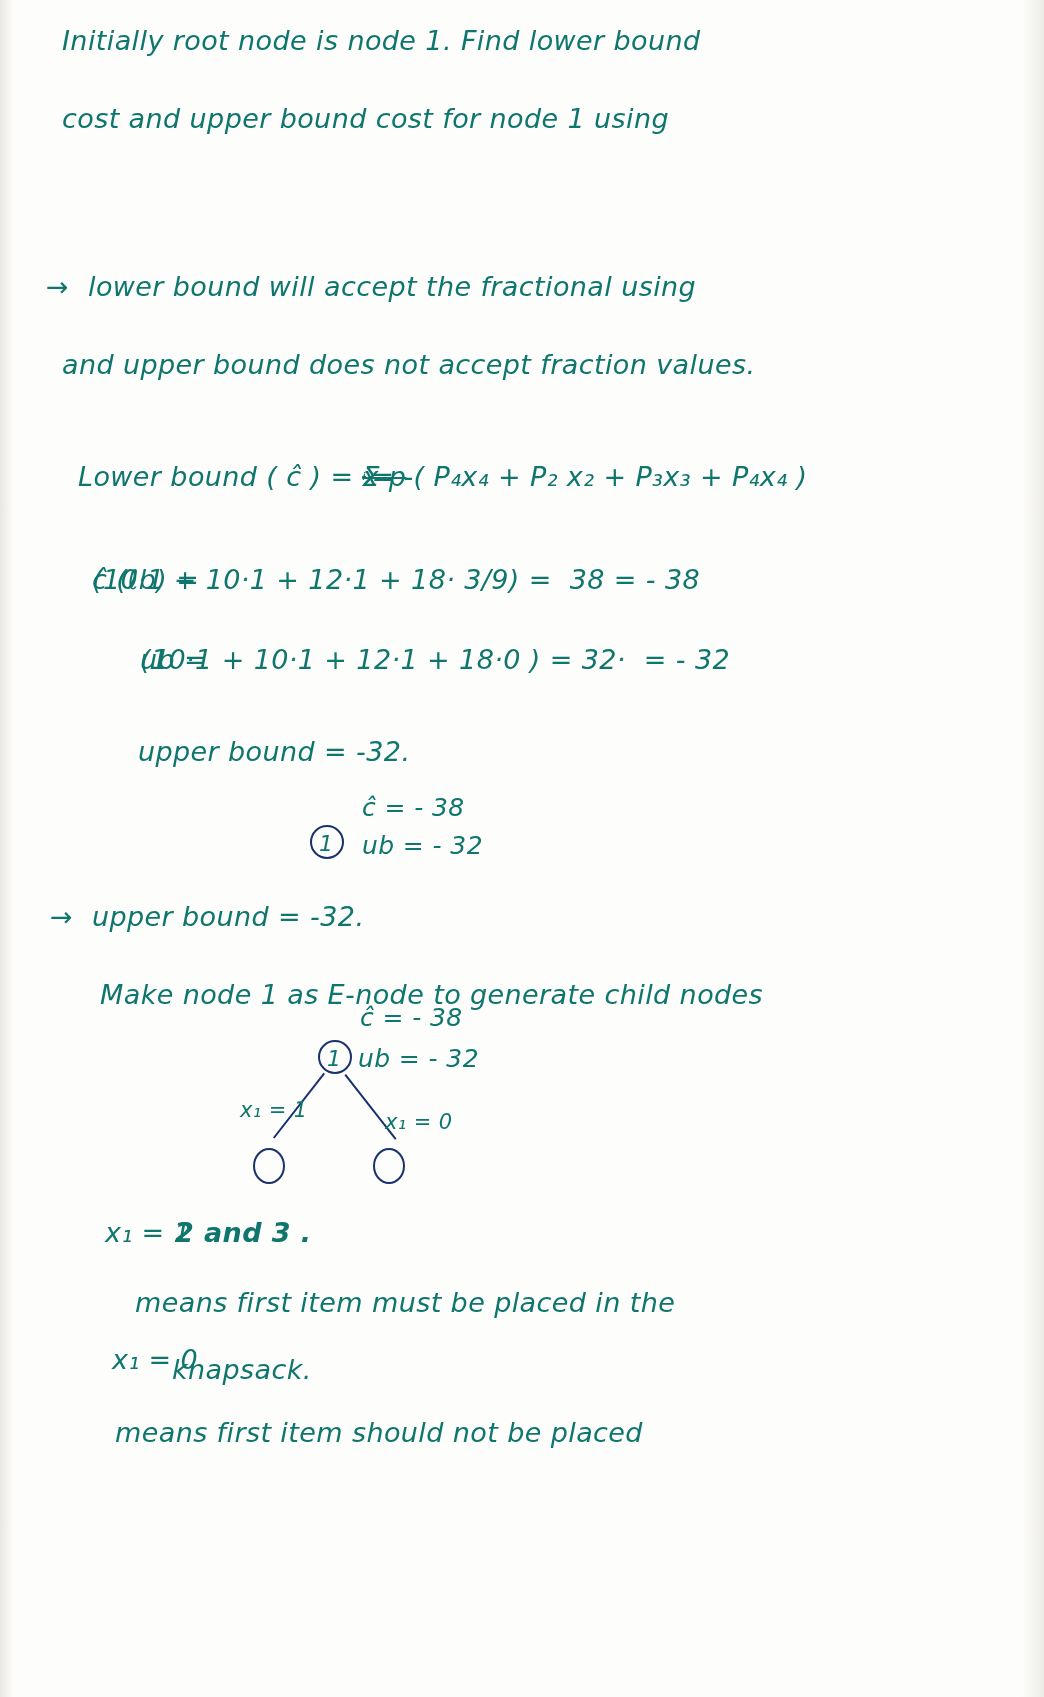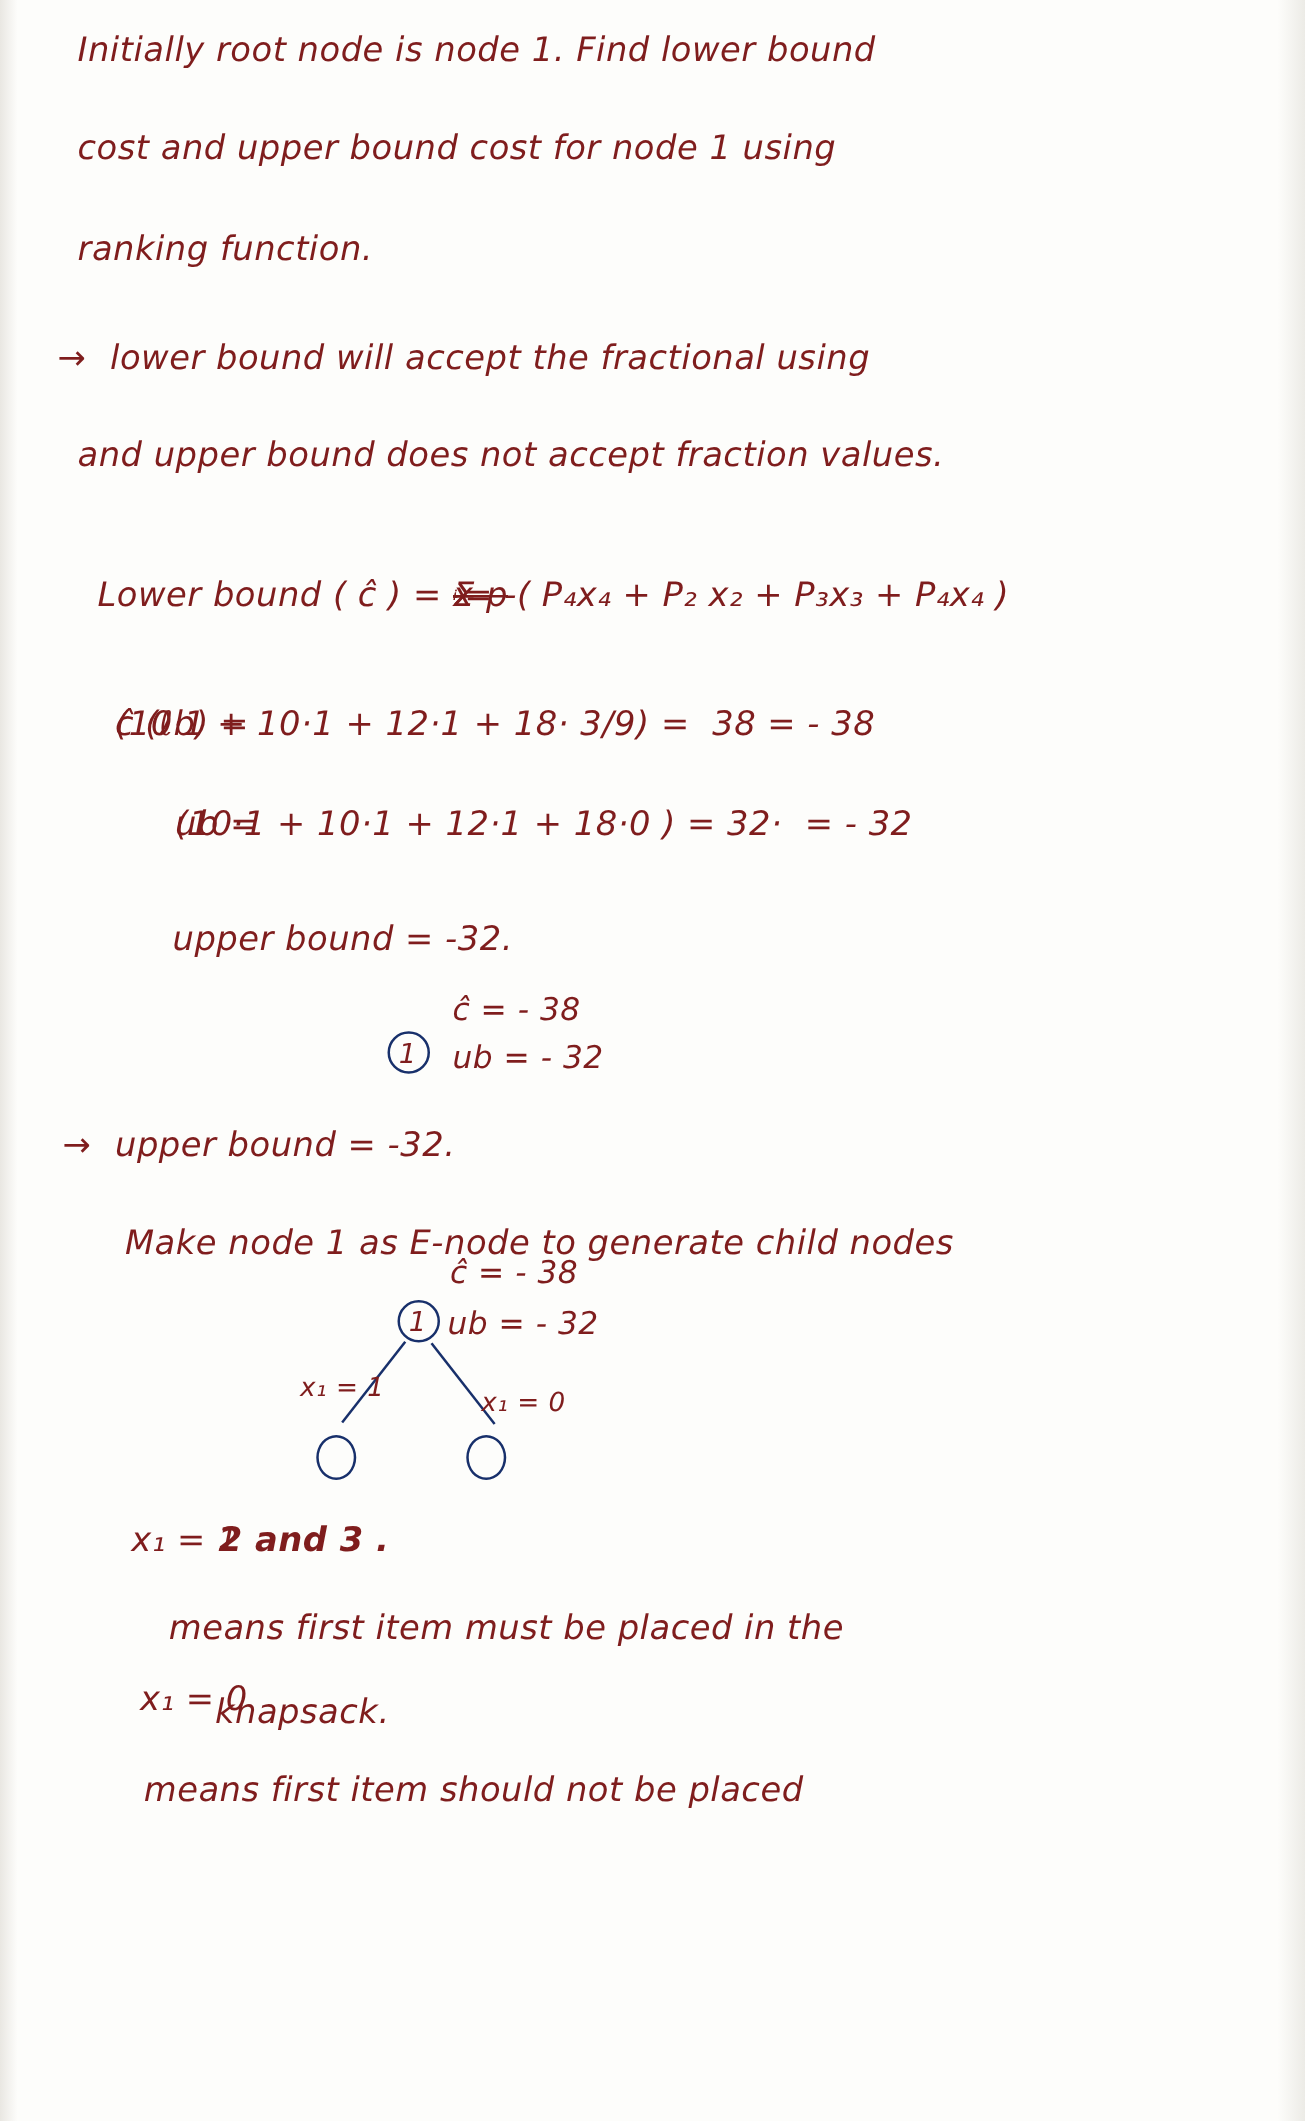--- a/index.html
+++ b/index.html
@@ -31,21 +31,21 @@
   }
   .paper-edge-right {
     position: absolute;
     top: 0; right: 0;
     width: 22px; height: 100%;
     background: linear-gradient(to left, #ecebe6, rgba(255,255,255,0));
     pointer-events: none;
   }
   .hand {
     position: absolute;
-    color: #7f1d1d;
+    color: #0f766e;
     font-family: "DejaVu Sans", sans-serif;
     font-style: italic;
     white-space: pre;
     letter-spacing: 0.4px;
   }
   .l {
     font-size: 27px;
     line-height: 30px;
   }
   .m {
@@ -88,21 +88,20 @@
 </head>
 <body>
 
 <div id="page">
 
   <div class="paper-edge-left"></div>
   <div class="paper-edge-right"></div>
 
   <div class="hand l" style="left:62px; top:26px;">Initially root node is node 1. Find lower bound</div>
   <div class="hand l" style="left:62px; top:104px;">cost and upper bound cost for node 1 using</div>
-  <div class="hand l" style="left:62px; top:185px;">ranking function.</div>
 
   <div class="hand l arrow" style="left:46px; top:272px;">→</div>
   <div class="hand l" style="left:88px; top:272px;">lower bound will accept the fractional using</div>
   <div class="hand l" style="left:62px; top:350px;">and upper bound does not accept fraction values.</div>
 
   <div style="position:absolute; left:66px; top:462px; white-space:nowrap;">
     <span class="hand l" style="position:relative;margin-left:12px;">Lower bound ( ĉ ) = </span><span class="hand l strike">Σ p</span><span class="hand l strike sub">i</span><span class="hand l strike">x</span><span class="hand l strike sub">i</span><span class="hand l"> = -( P₄x₄ + P₂ x₂ + P₃x₃ + P₄x₄ )</span>
   </div>
 
   <div style="position:absolute; left:92px; top:565px; white-space:nowrap;">

